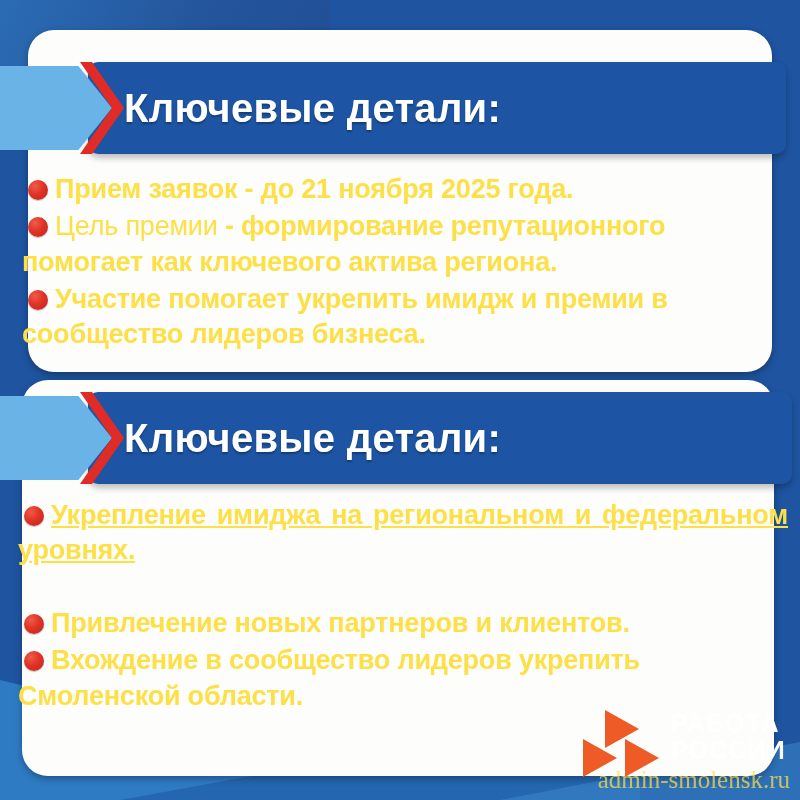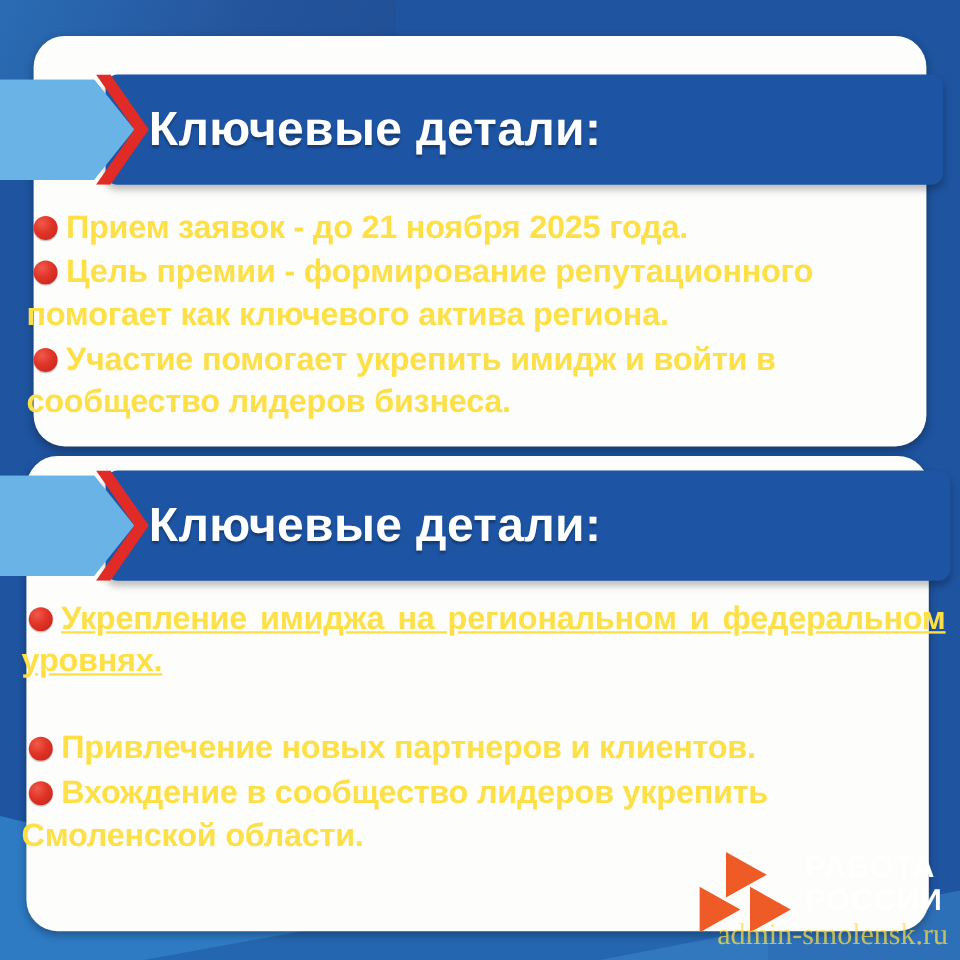--- a/index.html
+++ b/index.html
@@ -118,21 +118,21 @@
   .dot {
     display: inline-block;
     width: 20px; height: 20px;
     border-radius: 50%;
     background: radial-gradient(circle at 35% 30%, #f05a4a 0%, #e03327 45%, #c0241c 100%);
     vertical-align: -2px;
     margin-right: 7px;
     margin-left: 6px;
     box-shadow: 0 1px 1px rgba(0,0,0,.25);
   }
-  .b { font-weight: 700; }
+  .b { font-weight: 400; }
 
   
   #logo {
     position: absolute;
     right: 14px; bottom: 24px;
     z-index: 8;
     display: flex;
     align-items: flex-start;
     gap: 14px;
   }
@@ -193,21 +193,21 @@
   </div>
 
   <div class="body-block" id="body1">
     <div class="bullet-line">
       <span class="dot"></span><span>Прием заявок - до 21 ноября 2025 года.</span>
     </div>
     <div class="bullet-line">
       <span class="dot"></span><span class="b">Цель премии</span><span> - формирование репутационного помогает как ключевого актива региона.</span>
     </div>
     <div class="bullet-line">
-      <span class="dot"></span><span>Участие помогает укрепить имидж и войти в сообщество лидеров бизнеса.</span>
+      <span class="dot"></span><span>Участие помогает укрепить имидж и премии в сообщество лидеров бизнеса.</span>
     </div>
   </div>
 
   <div class="card" id="card2"></div>
 
   <div class="banner" id="banner2">
     <div class="bar"></div>
     <div class="lightchev"></div>
     <div class="redchev">
       <svg width="72" height="92" viewBox="0 0 72 92">

